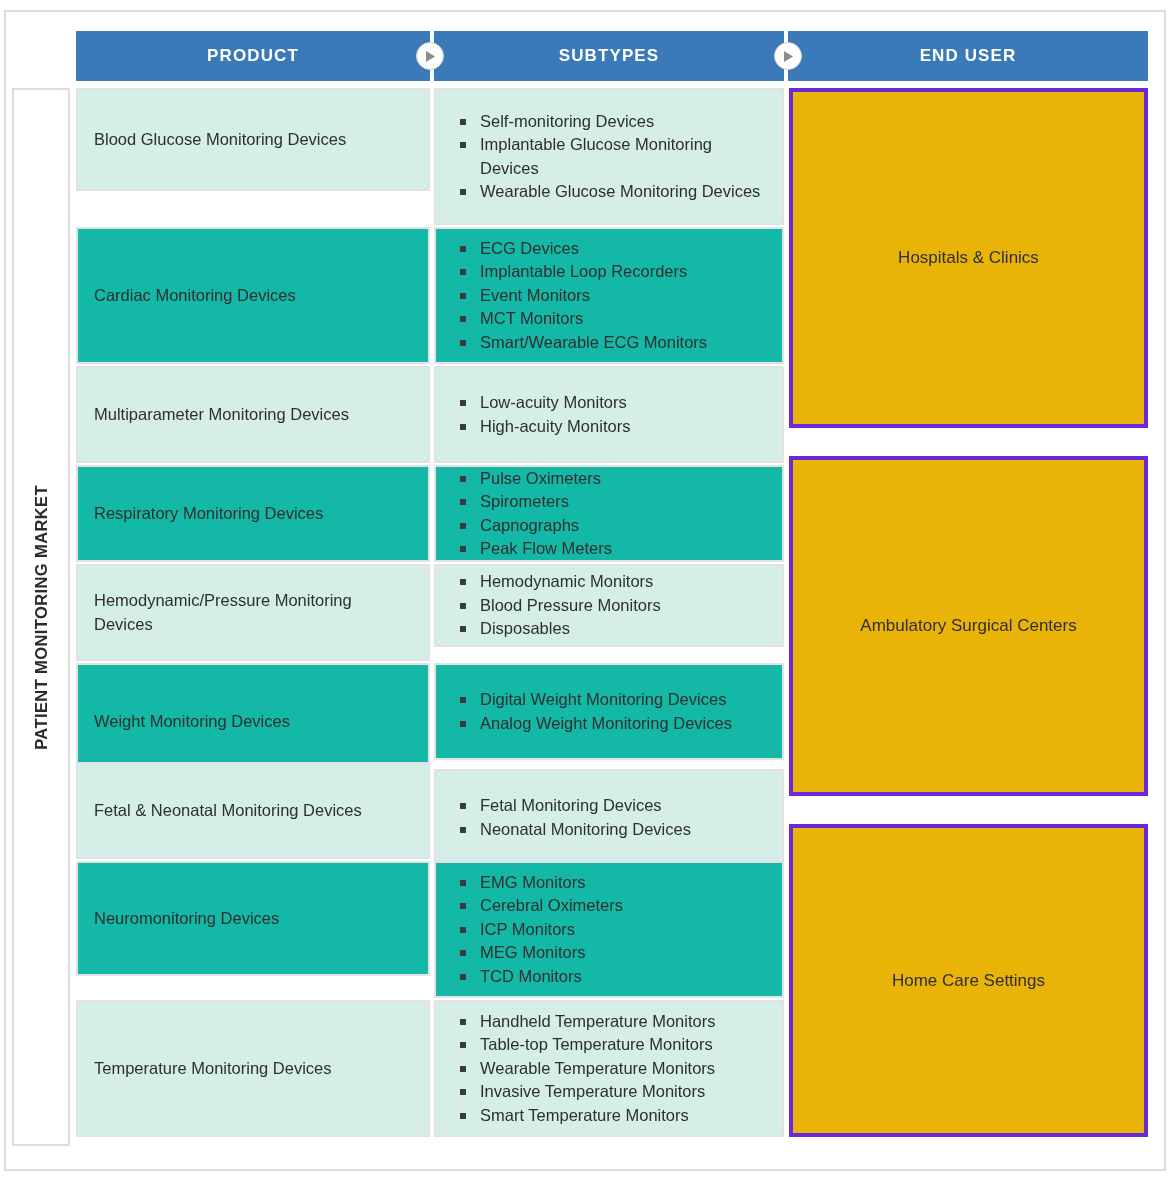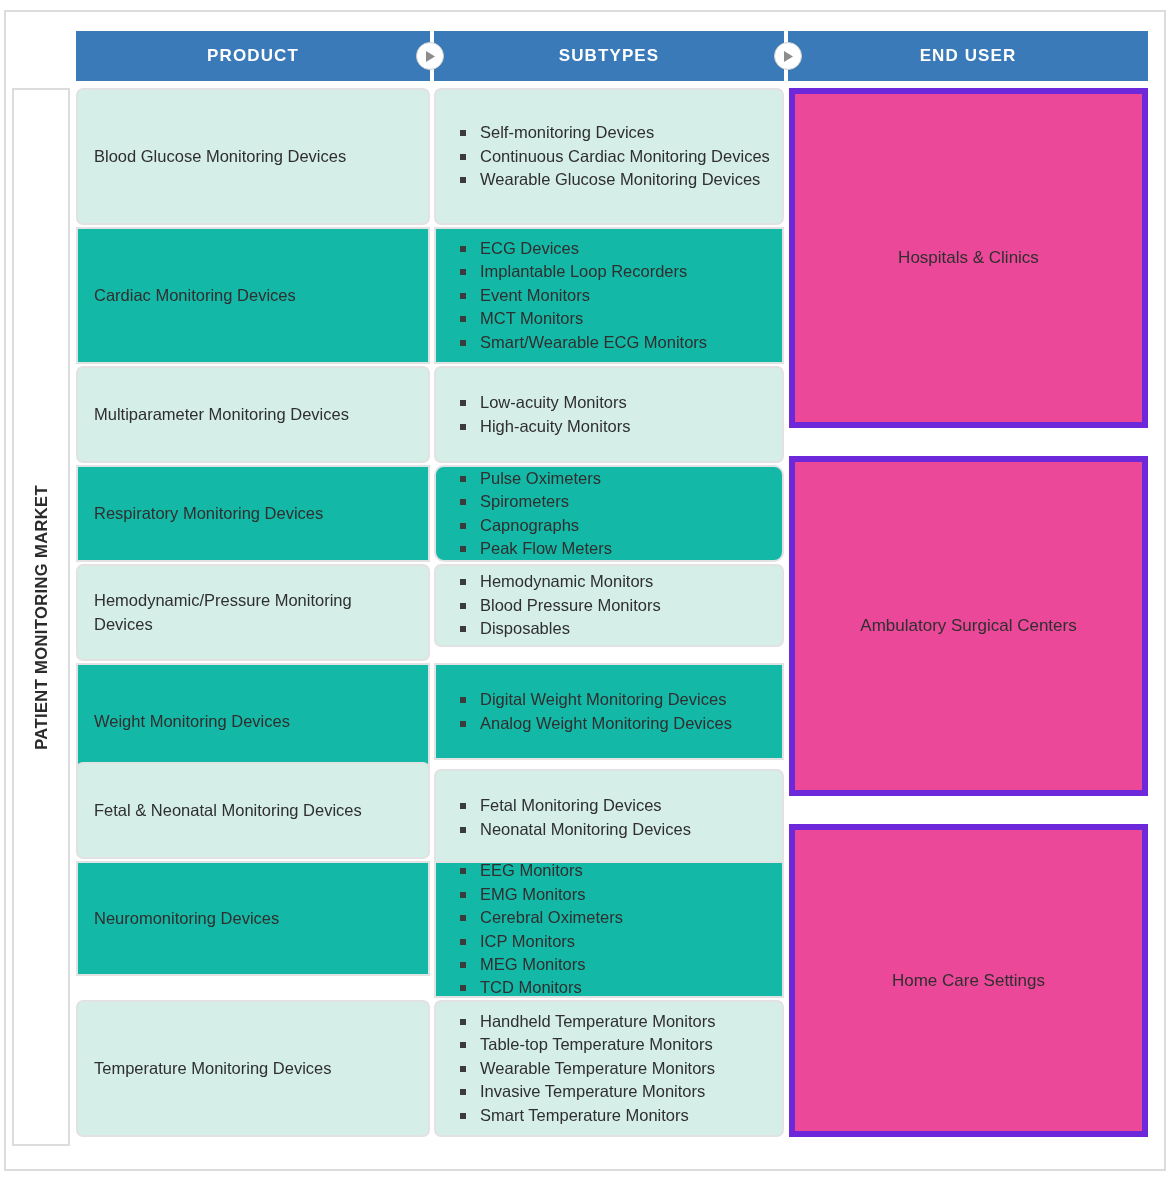--- a/index.html
+++ b/index.html
@@ -100,21 +100,21 @@
   .col-enduser  { position: absolute; left: 789px; top: 88px;  width: 359px;  }
 
   .cell {
     position: absolute;
     left: 0;
     width: 100%;
     border: 2px solid #e2e2e2;
     display: flex;
     align-items: center;
   }
-  .cell.mint  { background: #d5eee7; border-radius: 7px; }
+  .cell.mint  { background: #d5eee7; }
   .cell.cream { background: #14b8a6; }
 
   .product-label {
     padding: 0 16px;
     font-size: 16.5px;
     color: #2f2f2f;
     line-height: 1.42;
   }
 
   .sub-list {
@@ -137,22 +137,22 @@
     top: 9px;
     width: 6px;
     height: 6px;
     background: #3b3b3b;
   }
 
   .enduser-box {
     position: absolute;
     left: 0;
     width: 100%;
-    border: 6px solid #6d28d9;
-    background: #ec4899;
+    border: 4px solid #6d28d9;
+    background: #eab308;
     display: flex;
     align-items: center;
     justify-content: center;
   }
   .enduser-label {
     font-size: 17px;
     color: #2f2f2f;
     text-align: center;
   }
 </style>
@@ -184,21 +184,21 @@
       </svg>
     </div>
     <div class="arrow-circle a2">
       <svg width="12" height="13" viewBox="0 0 12 13" aria-hidden="true">
         <polygon points="2,1 11,6.5 2,12" fill="#8c8c8c"></polygon>
       </svg>
     </div>
   </div>
 
   <div class="col-product" id="col-product">
-      <div class="cell mint" style="top: 0px; height: 137px;">
+      <div class="cell mint" style="top: 0px; height: 103px;">
         <div class="product-label">Blood Glucose Monitoring Devices</div>
       </div>
       <div class="cell cream" style="top: 139px; height: 137px;">
         <div class="product-label">Cardiac Monitoring Devices</div>
       </div>
       <div class="cell mint" style="top: 278px; height: 97px;">
         <div class="product-label">Multiparameter Monitoring Devices</div>
       </div>
       <div class="cell cream" style="top: 377px; height: 97px;">
         <div class="product-label">Respiratory Monitoring Devices</div>
@@ -217,40 +217,40 @@
       </div>
       <div class="cell mint" style="top: 912px; height: 137px;">
         <div class="product-label">Temperature Monitoring Devices</div>
       </div>
     </div>
 
   <div class="col-subtypes" id="col-subtypes">
       <div class="cell mint" style="top: 0px; height: 137px;">
         <ul class="sub-list">
           <li>Self-monitoring Devices</li>
-          <li>Continuous Cardiac Monitoring Devices</li>
+          <li>Implantable Glucose Monitoring Devices</li>
           <li>Wearable Glucose Monitoring Devices</li>
         </ul>
       </div>
       <div class="cell cream" style="top: 139px; height: 137px;">
         <ul class="sub-list">
           <li>ECG Devices</li>
           <li>Implantable Loop Recorders</li>
           <li>Event Monitors</li>
           <li>MCT Monitors</li>
           <li>Smart/Wearable ECG Monitors</li>
         </ul>
       </div>
       <div class="cell mint" style="top: 278px; height: 97px;">
         <ul class="sub-list">
           <li>Low-acuity Monitors</li>
           <li>High-acuity Monitors</li>
         </ul>
       </div>
-      <div class="cell cream" style="top: 377px; height: 97px; border-radius: 10px;">
+      <div class="cell cream" style="top: 377px; height: 97px;">
         <ul class="sub-list">
           <li>Pulse Oximeters</li>
           <li>Spirometers</li>
           <li>Capnographs</li>
           <li>Peak Flow Meters</li>
         </ul>
       </div>
       <div class="cell mint" style="top: 476px; height: 83px;">
         <ul class="sub-list">
           <li>Hemodynamic Monitors</li>
@@ -265,21 +265,20 @@
         </ul>
       </div>
       <div class="cell mint" style="top: 681px; height: 97px;">
         <ul class="sub-list">
           <li>Fetal Monitoring Devices</li>
           <li>Neonatal Monitoring Devices</li>
         </ul>
       </div>
       <div class="cell cream" style="top: 773px; height: 137px;">
         <ul class="sub-list">
-          <li>EEG Monitors</li>
           <li>EMG Monitors</li>
           <li>Cerebral Oximeters</li>
           <li>ICP Monitors</li>
           <li>MEG Monitors</li>
           <li>TCD Monitors</li>
         </ul>
       </div>
       <div class="cell mint" style="top: 912px; height: 137px;">
         <ul class="sub-list">
           <li>Handheld Temperature Monitors</li>

